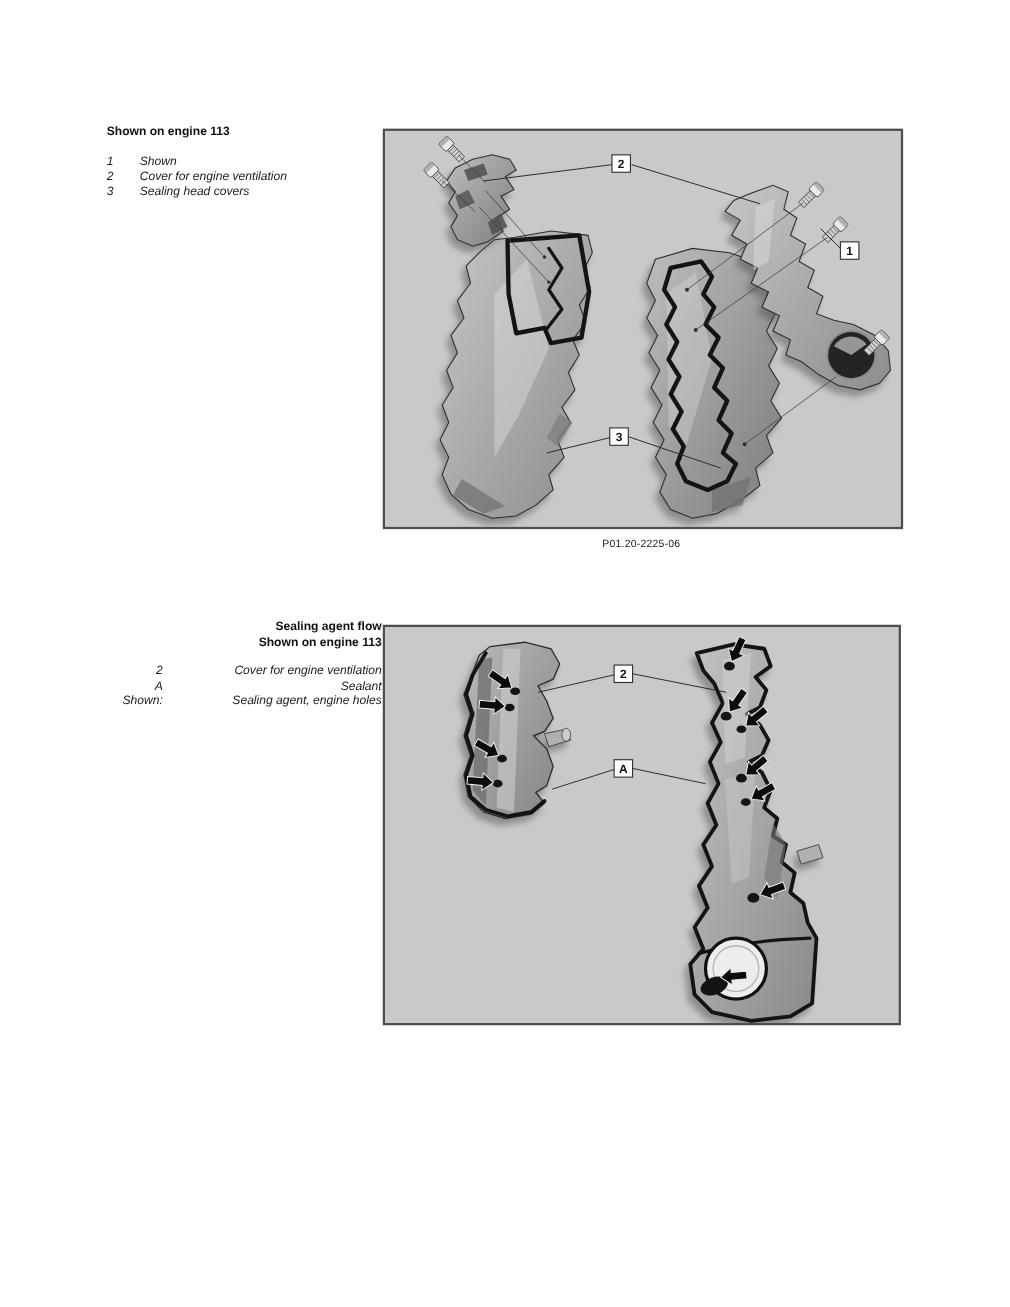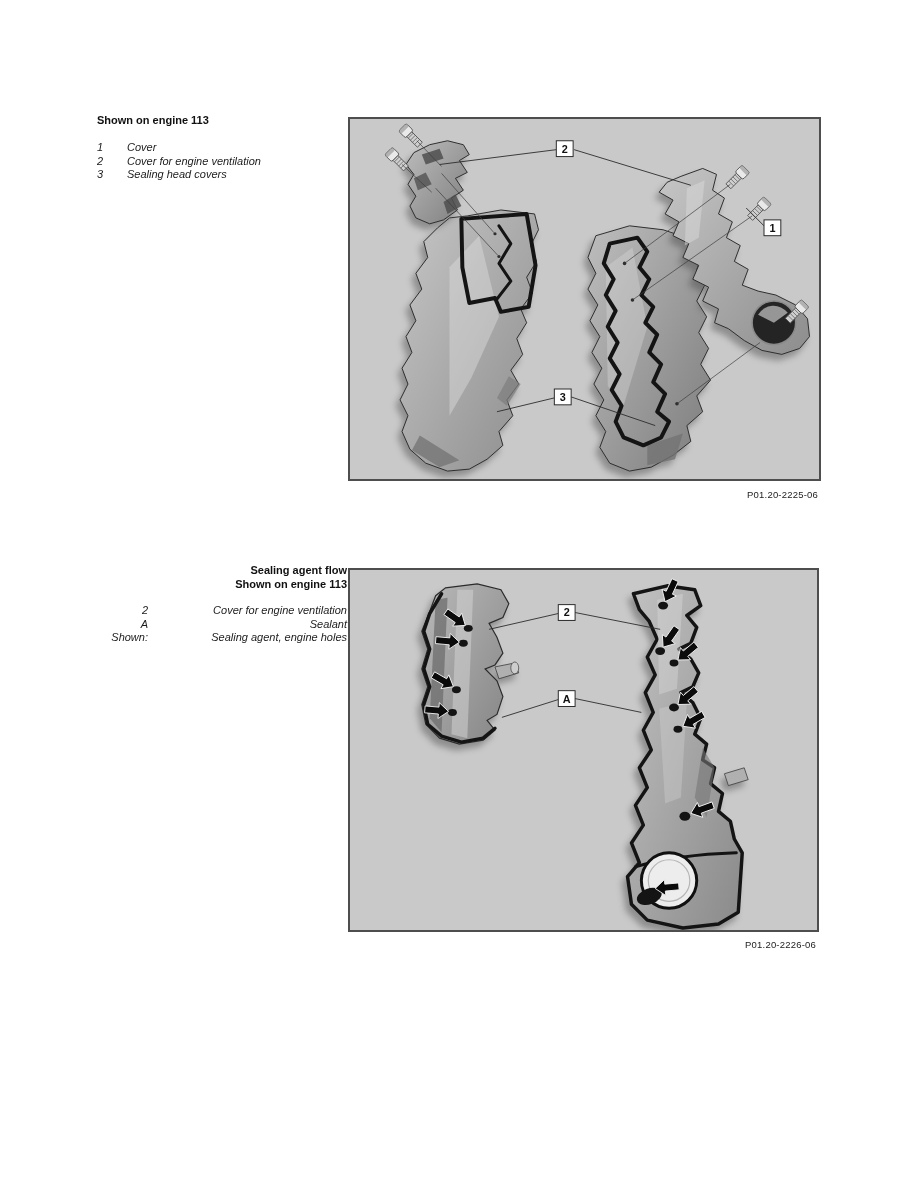--- a/index.html
+++ b/index.html
@@ -11,21 +11,21 @@
   .legend .hd{font-size:11px;font-weight:bold;line-height:14px;margin:0;color:#111;}
   .lrows{margin-top:14px;font-style:italic;font-size:11px;line-height:13.5px;color:#1c1c1c;}
   .lrow{display:grid;}
   .legend-f1 .lrow{grid-template-columns:30px auto;}
   .legend-f2 .lrow{grid-template-columns:51px auto;}
   .figure-frame{
     position:absolute;background:#c9c9c9;border:2px solid #4e4e4e;box-sizing:border-box;
   }
   .figure-frame svg{display:block;width:100%;height:100%;}
   .caption{
-    position:absolute;font-size:9.5px;line-height:11px;color:#222;text-align:right;
+    position:absolute;font-size:9.5px;line-height:11px;color:#222;text-align:center;
     letter-spacing:0.2px;
   }
   .part{filter:drop-shadow(-4px 6px 3px rgba(70,70,70,0.45));}
   .callout-line{stroke:#2a2a2a;stroke-width:0.9;fill:none;}
   .thin-line{stroke:#3d3d3d;stroke-width:0.7;fill:none;}
   .cbox{fill:#ffffff;stroke:#2a2a2a;stroke-width:1;}
   .ctxt{font-family:"Liberation Sans",sans-serif;font-size:11px;font-weight:bold;fill:#111;text-anchor:middle;}
   .gasket{stroke:#141414;fill:none;stroke-linejoin:round;stroke-linecap:round;}
   .screwdot{fill:#2e2e2e;}
   .sealblob{fill:#141414;}
@@ -33,21 +33,21 @@
 </head>
 <body>
 
 <div class="page">
 
   <div class="legend legend-f1" style="top:113px;left:97px;width:240px;">
     <div class="hd">Shown on engine 113</div>
     <div class="lrows">
       <div class="lrow">
         <span>1</span>
-        <span>Cover</span>
+        <span>Shown</span>
       </div>
       <div class="lrow">
         <span>2</span>
         <span>Cover for engine ventilation</span>
       </div>
       <div class="lrow">
         <span>3</span>
         <span>Sealing head covers</span>
       </div>
     </div>
@@ -234,15 +234,14 @@
 
       <g>
         <path class="callout-line" d="M210,131 L153,149"></path>
         <path class="callout-line" d="M227,130 L294,144"></path>
         <rect class="cbox" x="210" y="122" width="17" height="16"></rect>
         <text class="ctxt" x="218.5" y="134">A</text>
       </g>
     </svg>
   </div>
 
-  <div class="caption" style="top:939px;left:348px;width:468px;">P01.20-2226-06</div>
 
 </div>
 
 </body></html>

